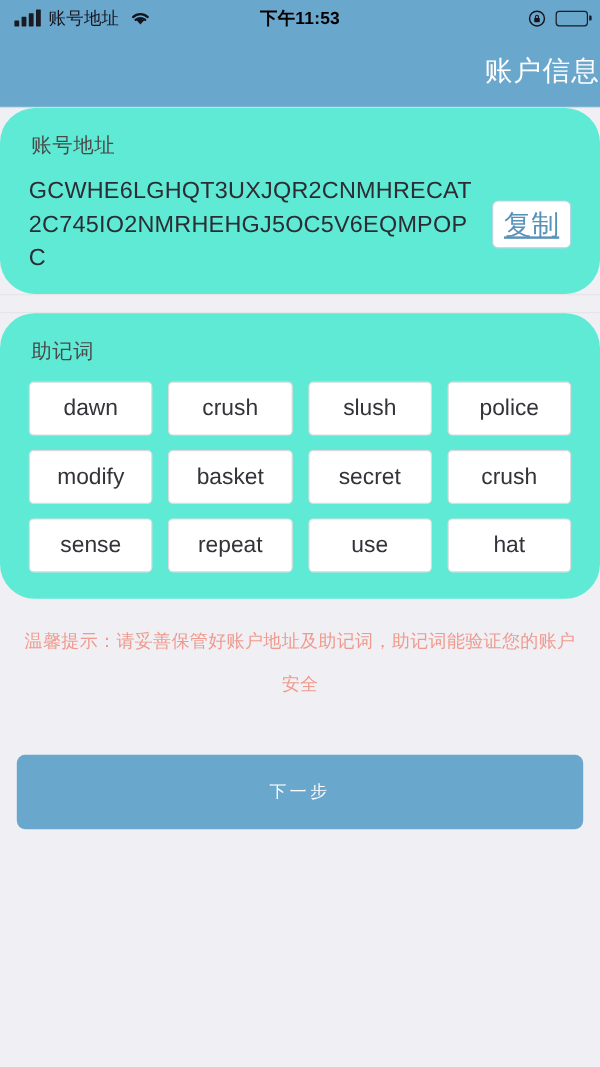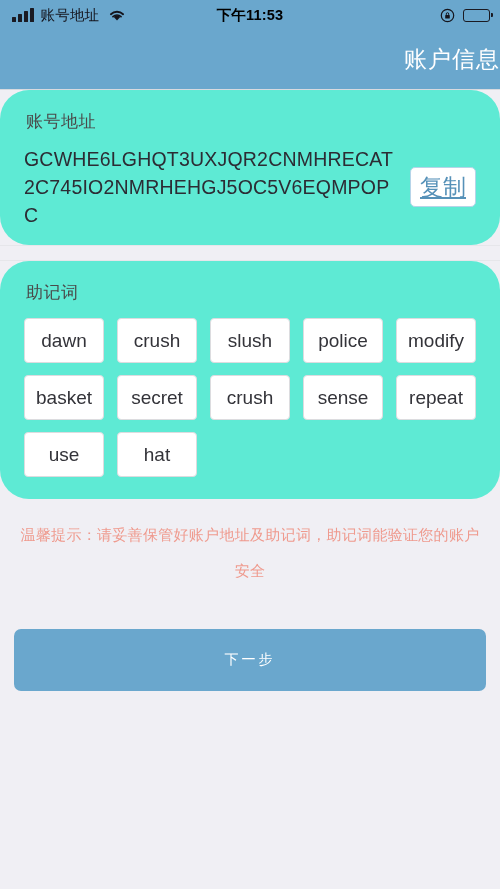--- a/index.html
+++ b/index.html
@@ -171,21 +171,21 @@
     background: #f0eff4;
     border-top: 1px solid #e6e6ea;
     border-bottom: 1px solid #e6e6ea;
   }
 
   .mnemonic-card {
     padding-bottom: 22px;
   }
   .word-grid {
     display: grid;
-    grid-template-columns: repeat(5, 1fr);
+    grid-template-columns: repeat(4, 1fr);
     gap: 12px 13px;
     margin-top: 14px;
   }
   .word-chip {
     height: 45px;
     border: 1px solid #dcdcdf;
     border-radius: 4px;
     background: #ffffff;
     display: flex;
     align-items: center;

